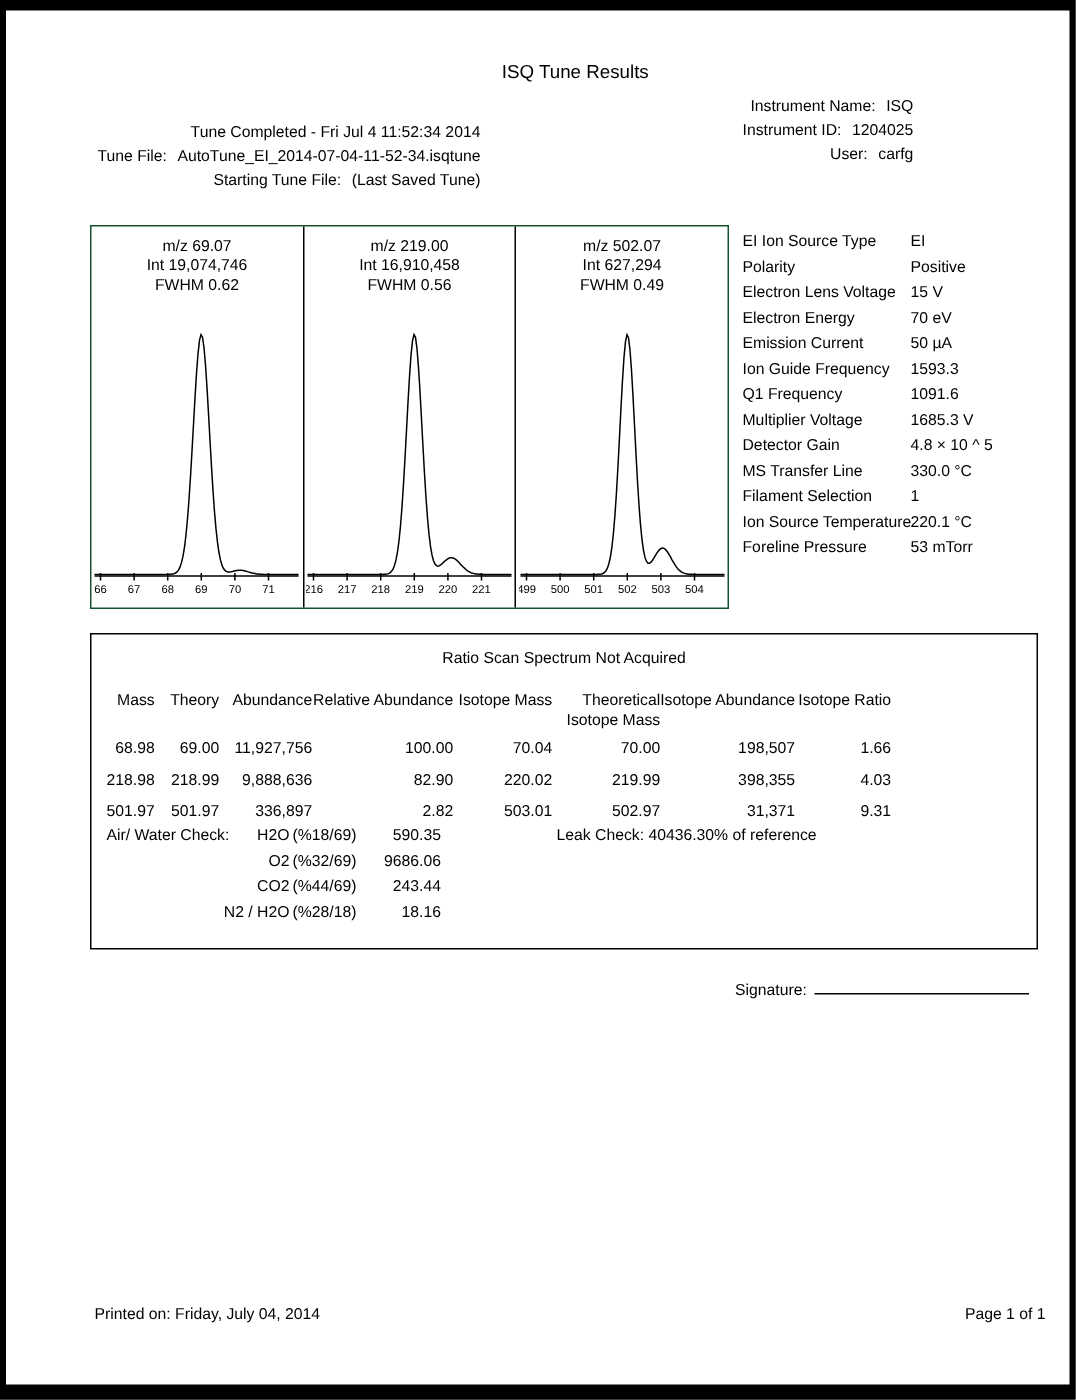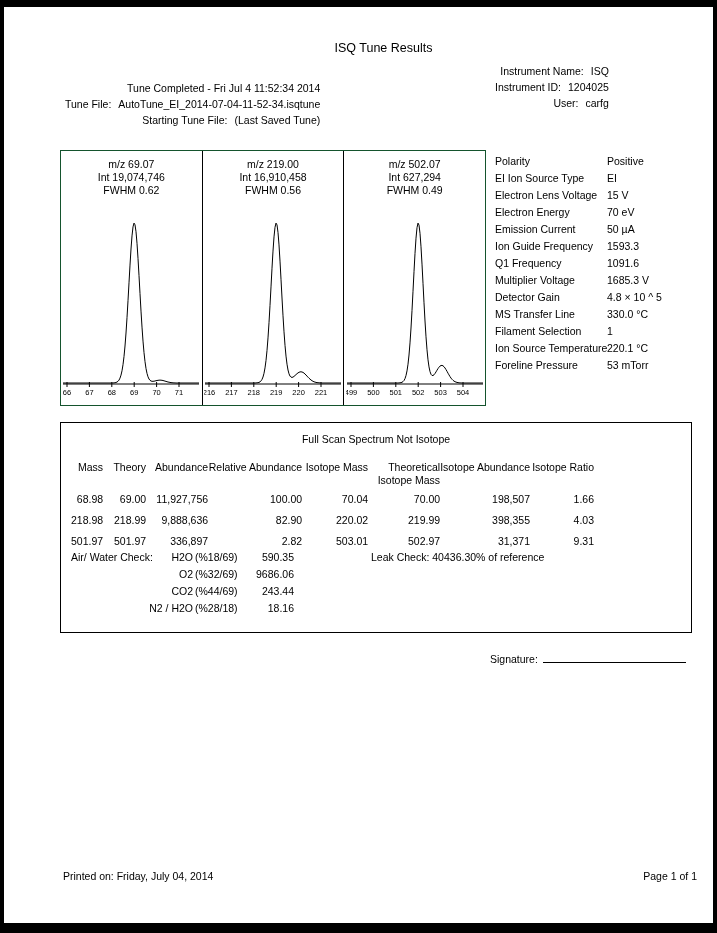--- a/index.html
+++ b/index.html
@@ -127,28 +127,28 @@
         <text x="94.6" y="188" text-anchor="middle" font-size="7.5">503</text>
         <line x1="117.0" y1="175" x2="117.0" y2="180" stroke="#000" stroke-width="1"></line>
         <text x="117.0" y="188" text-anchor="middle" font-size="7.5">504</text>
         <path d="M1 176 L1 176.0 L2 176.0 L3 176.0 L4 176.0 L5 176.0 L6 176.0 L7 176.0 L8 176.0 L9 176.0 L10 176.0 L11 176.0 L12 176.0 L13 176.0 L14 176.0 L15 176.0 L16 176.0 L17 176.0 L18 176.0 L19 176.0 L20 176.0 L21 176.0 L22 176.0 L23 176.0 L24 176.0 L25 176.0 L26 176.0 L27 176.0 L28 176.0 L29 176.0 L30 176.0 L31 176.0 L32 176.0 L33 176.0 L34 176.0 L35 176.0 L36 176.0 L37 176.0 L38 176.0 L39 176.0 L40 176.0 L41 176.0 L42 176.0 L43 176.0 L44 176.0 L45 176.0 L46 176.0 L47 176.0 L48 176.0 L49 176.0 L50 176.0 L51 176.0 L52 176.0 L53 175.9 L54 175.8 L55 175.6 L56 175.3 L57 174.6 L58 173.5 L59 171.6 L60 168.5 L61 163.9 L62 157.2 L63 148.0 L64 135.9 L65 121.0 L66 103.5 L67 84.3 L68 64.7 L69 46.4 L70 31.2 L71 20.7 L72 16.1 L73 18.1 L74 26.3 L75 39.8 L76 57.1 L77 76.3 L78 95.8 L79 114.0 L80 129.8 L81 142.8 L82 152.8 L83 159.9 L84 164.6 L85 167.3 L86 168.5 L87 168.5 L88 167.8 L89 166.5 L90 164.9 L91 163.2 L92 161.6 L93 160.2 L94 159.1 L95 158.5 L96 158.4 L97 158.8 L98 159.7 L99 161.0 L100 162.6 L101 164.3 L102 166.2 L103 167.9 L104 169.6 L105 171.1 L106 172.3 L107 173.3 L108 174.1 L109 174.7 L110 175.1 L111 175.4 L112 175.6 L113 175.8 L114 175.9 L115 175.9 L116 176.0 L117 176.0 L118 176.0 L119 176.0 L120 176.0 L121 176.0 L122 176.0 L123 176.0 L124 176.0 L125 176.0 L126 176.0 L127 176.0 L128 176.0 L129 176.0 L130 176.0 L131 176.0 L132 176.0 L133 176.0 L134 176.0 L135 176.0 L136 176.0 L137 176.0" fill="none" stroke="#000" stroke-width="1"></path>
       </svg>
     </div>
   </div>
 
 <div class="abs params">
     <div class="param-row">
+      <span class="param-label">EI Ion Source Type</span>
+      <span>EI</span>
+    </div>
+    <div class="param-row">
       <span class="param-label">Polarity</span>
       <span>Positive</span>
     </div>
     <div class="param-row">
-      <span class="param-label">EI Ion Source Type</span>
-      <span>EI</span>
-    </div>
-    <div class="param-row">
       <span class="param-label">Electron Lens Voltage</span>
       <span>15 V</span>
     </div>
     <div class="param-row">
       <span class="param-label">Electron Energy</span>
       <span>70 eV</span>
     </div>
     <div class="param-row">
       <span class="param-label">Emission Current</span>
       <span>50 µA</span>
@@ -181,21 +181,21 @@
       <span class="param-label">Ion Source Temperature</span>
       <span>220.1 °C</span>
     </div>
     <div class="param-row">
       <span class="param-label">Foreline Pressure</span>
       <span>53 mTorr</span>
     </div>
   </div>
 
 <div class="abs results-box">
-  <div class="notice">Full Scan Spectrum Not Isotope</div>
+  <div class="notice">Ratio Scan Spectrum Not Acquired</div>
   <table class="scan">
     <colgroup>
       <col style="width:32px">
         <col style="width:43px">
         <col style="width:62px">
         <col style="width:94px">
       <col style="width:66px">
         <col style="width:72px">
         <col style="width:88px">
         <col style="width:64px">

